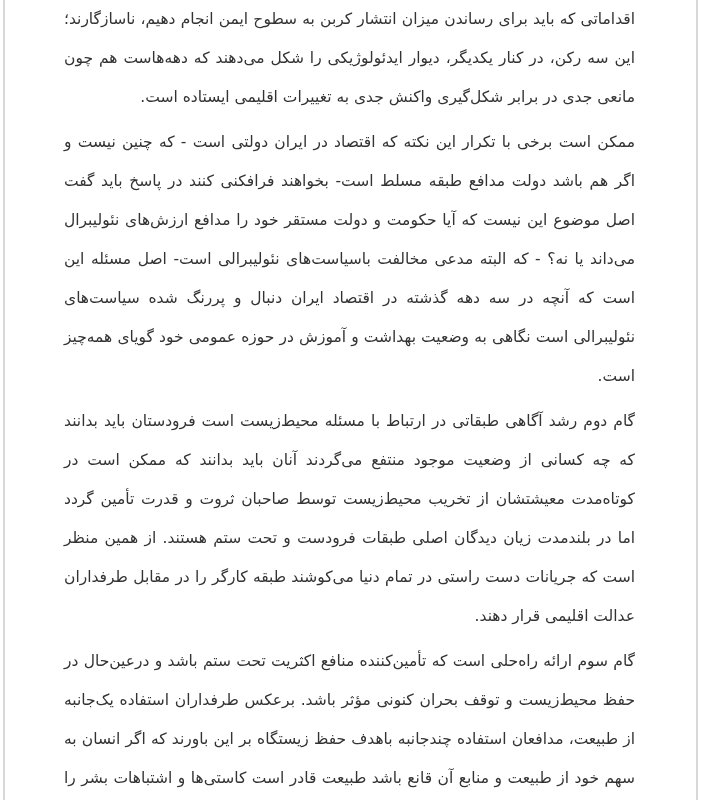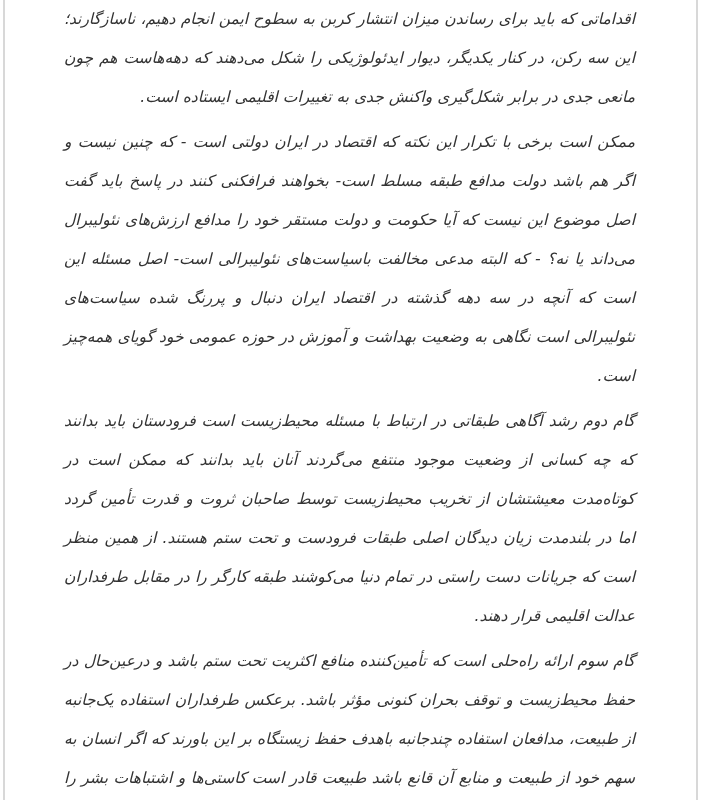--- a/index.html
+++ b/index.html
@@ -12,21 +12,20 @@
     width: 701px;
     height: 800px;
     background: var(--page-background);
     overflow: hidden;
   }
   .page {
     position: relative;
     width: 701px;
     height: 800px;
     background: var(--page-background);
-    font-style: italic;
   }
   .edge {
     position: absolute;
     top: 0;
     width: 2px;
     height: 100%;
     background: var(--border);
   }
   .edge-left  { left: 3px; }
   .edge-right { right: 3px; }

